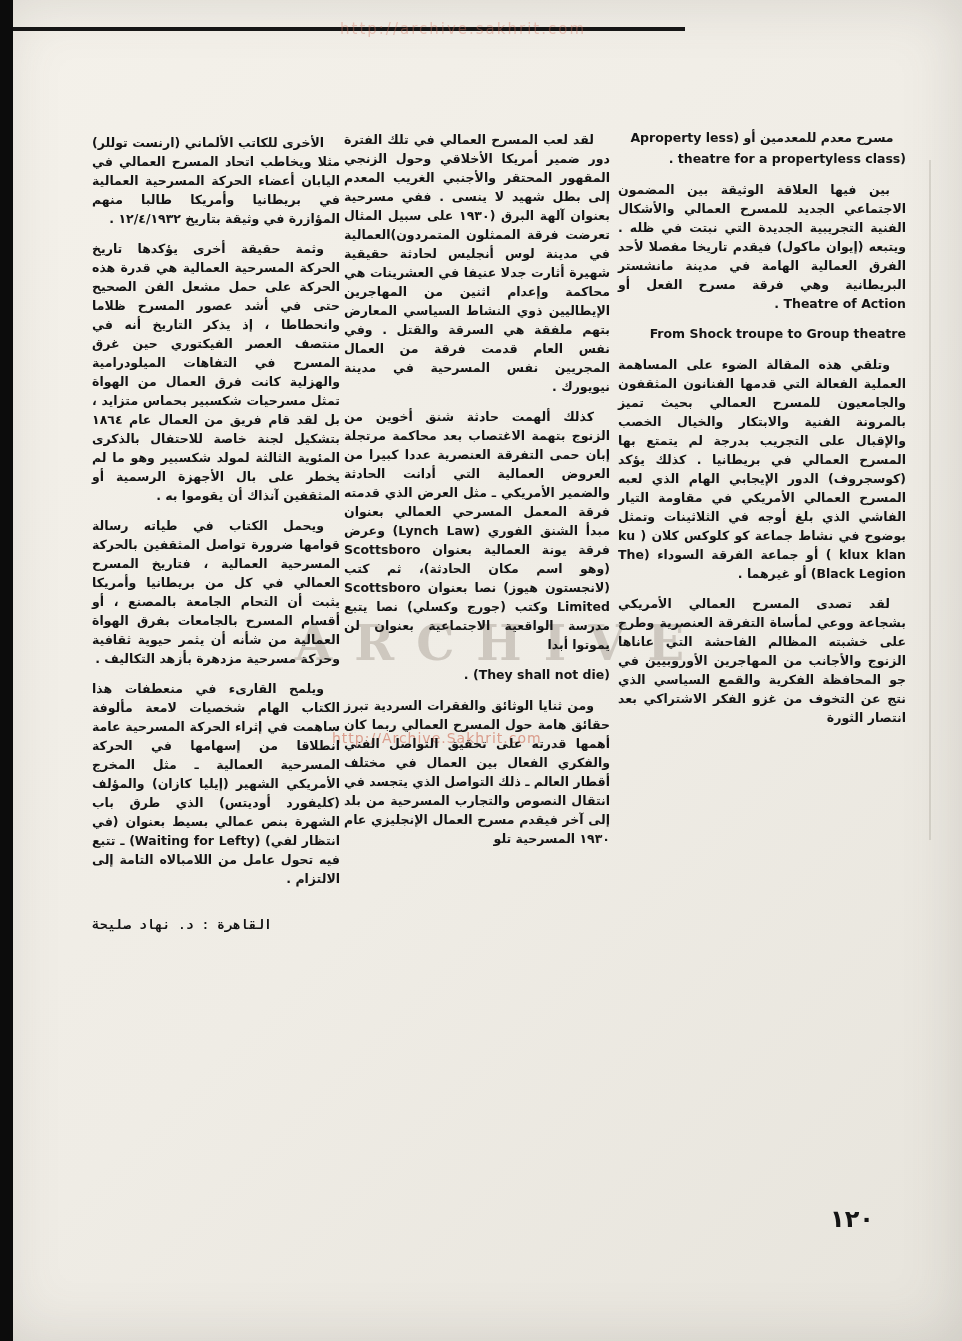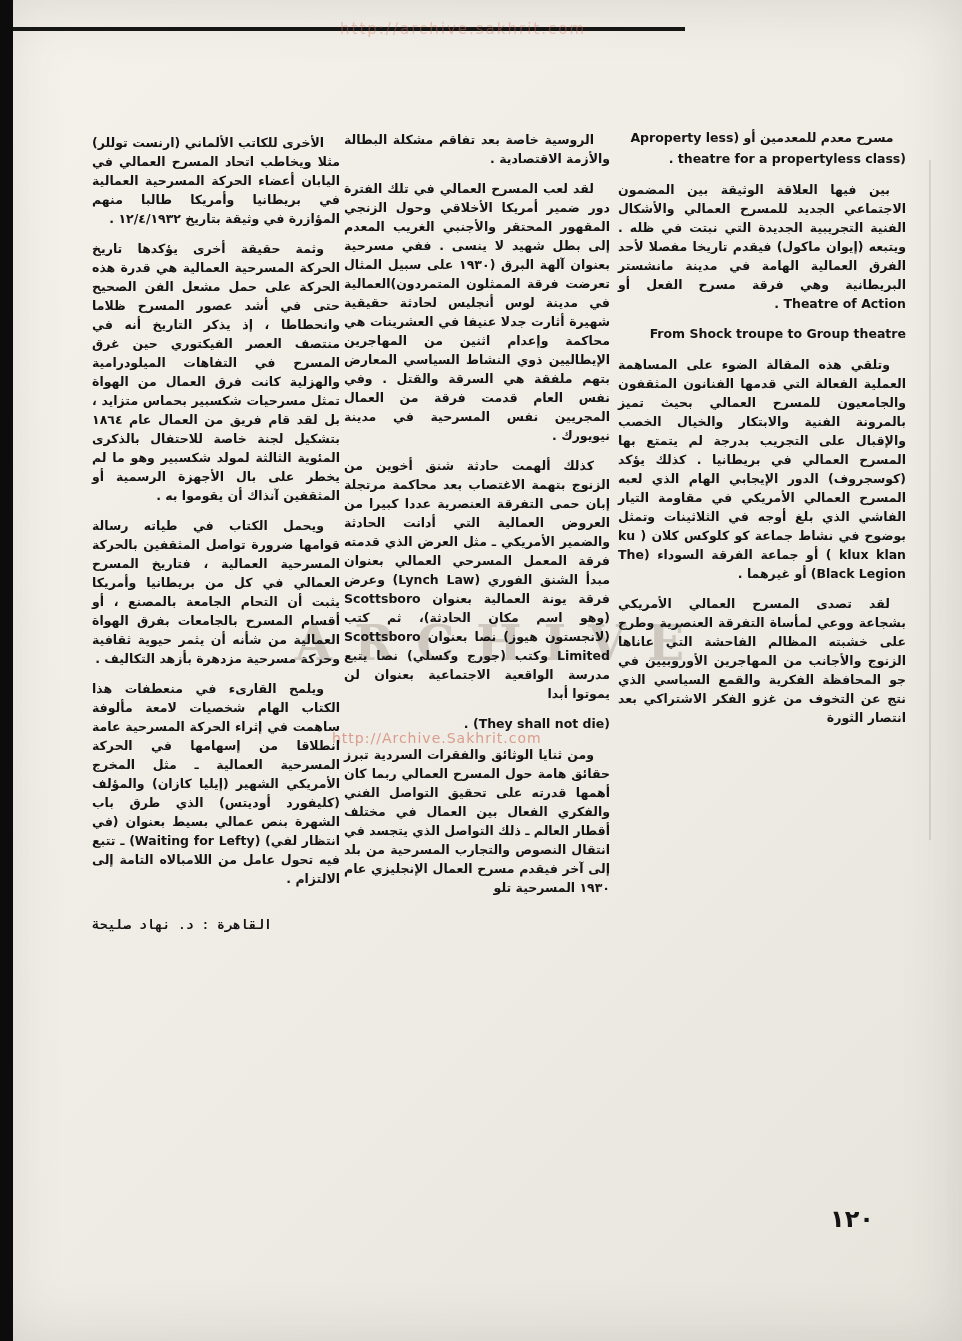--- a/index.html
+++ b/index.html
@@ -127,21 +127,20 @@
   <div class="col col-right" dir="rtl">
     <p class="head" dir="rtl">مسرح معدم للمعدمين أو (Aproperty less</p>
     <p class="head eng" dir="ltr">. theatre for a propertyless class)</p>
     <p dir="rtl">بين فيها العلاقة الوثيقة بين المضمون الاجتماعي الجديد للمسرح العمالي والأشكال الفنية التجريبية الجديدة التي نبتت في ظله . ويتبعه (إيوان ماكول) فيقدم تاريخا مفصلا لأحد الفرق العمالية الهامة في مدينة مانشستر البريطانية وهي فرقة مسرح الفعل أو Theatre of Action .</p>
     <p class="eng" dir="ltr">From Shock troupe to Group theatre</p>
     <p dir="rtl">وتلقي هذه المقالة الضوء على المساهمة العملية الفعالة التي قدمها الفنانون المثقفون والجامعيون للمسرح العمالي بحيث تميز بالمرونة الفنية والابتكار والخيال الخصب والإقبال على التجريب بدرجة لم يتمتع بها المسرح العمالي في بريطانيا . كذلك يؤكد (كوسجروف) الدور الإيجابي الهام الذي لعبه المسرح العمالي الأمريكي في مقاومة التيار الفاشي الذي بلغ أوجه في الثلاثينات وتمثل بوضوح في نشاط جماعة كو كلوكس كلان ( ku klux klan ) أو جماعة الفرقة السوداء (The Black Legion) أو غيرهما .</p>
     <p dir="rtl">لقد تصدى المسرح العمالي الأمريكي بشجاعة ووعي لمأساة التفرقة العنصرية وطرح على خشبته المظالم الفاحشة التي عاناها الزنوج والأجانب من المهاجرين الأوروبيين في جو المحافظة الفكرية والقمع السياسي الذي نتج عن التخوف من غزو الفكر الاشتراكي بعد انتصار الثورة</p>
   </div>
 
   <div class="col col-mid" dir="rtl">
-    <p dir="rtl">الروسية خاصة بعد تفاقم مشكلة البطالة والأزمة الاقتصادية .</p>
     <p dir="rtl">لقد لعب المسرح العمالي في تلك الفترة دور ضمير أمريكا الأخلاقي وحول الزنجي المقهور المحتقر والأجنبي الغريب المعدم إلى بطل شهيد لا ينسى . ففي مسرحية بعنوان آلهة البرق (١٩٣٠ على سبيل المثال تعرضت فرقة الممثلون المتمردون)العمالية في مدينة لوس أنجليس لحادثة حقيقية شهيرة أثارت جدلا عنيفا في العشرينات هي محاكمة وإعدام اثنين من المهاجرين الإيطاليين ذوي النشاط السياسي المعارض بتهم ملفقة هي السرقة والقتل . وفي نفس العام قدمت فرقة من العمال المجريين نفس المسرحية في مدينة نيويورك .</p>
     <p dir="rtl">كذلك ألهمت حادثة شنق أخوين من الزنوج بتهمة الاغتصاب بعد محاكمة مرتجلة إبان حمى التفرقة العنصرية عددا كبيرا من العروض العمالية التي أدانت الحادثة والضمير الأمريكي ـ مثل العرض الذي قدمته فرقة المعمل المسرحي العمالي بعنوان مبدأ الشنق الفوري (Lynch Law) وعرض فرقة يونة العمالية بعنوان Scottsboro (وهو اسم مكان الحادثة)، ثم كتب (لانجستون هيوز) نصا بعنوان Scottsboro Limited وكتب (جورج وكسلي) نصا يتبع مدرسة الواقعية الاجتماعية بعنوان لن يموتوا أبدا</p>
     <p class="eng" dir="ltr">. (They shall not die)</p>
     <p dir="rtl">ومن ثنايا الوثائق والفقرات السردية تبرز حقائق هامة حول المسرح العمالي ربما كان أهمها قدرته على تحقيق التواصل الفني والفكري الفعال بين العمال في مختلف أقطار العالم ـ ذلك التواصل الذي يتجسد في انتقال النصوص والتجارب المسرحية من بلد إلى آخر فيقدم مسرح العمال الإنجليزي عام ١٩٣٠ المسرحية تلو</p>
   </div>
 
   <div class="col col-left" dir="rtl">
     <p dir="rtl">الأخرى للكاتب الألماني (ارنست توللر) مثلا ويخاطب اتحاد المسرح العمالي في اليابان أعضاء الحركة المسرحية العمالية في بريطانيا وأمريكا طالبا منهم المؤازرة في وثيقة بتاريخ ١٢/٤/١٩٣٢ .</p>
     <p dir="rtl">وثمة حقيقة أخرى يؤكدها تاريخ الحركة المسرحية العمالية هي قدرة هذه الحركة على حمل مشعل الفن الصحيح حتى في أشد عصور المسرح ظلاما وانحطاطا ، إذ يذكر التاريخ أنه في منتصف العصر الفيكتوري حين غرق المسرح في التفاهات الميلودرامية والهزلية كانت فرق العمال من الهواة تمثل مسرحيات شكسبير بحماس متزايد ، بل لقد قام فريق من العمال عام ١٨٦٤ بتشكيل لجنة خاصة للاحتفال بالذكرى المئوية الثالثة لمولد شكسبير وهو ما لم يخطر على بال الأجهزة الرسمية أو المثقفين آنذاك أن يقوموا به .</p>
     <p dir="rtl">ويحمل الكتاب في طياته رسالة قوامها ضرورة تواصل المثقفين بالحركة المسرحية العمالية ، فتاريخ المسرح العمالي في كل من بريطانيا وأمريكا يثبت أن التحام الجامعة بالمصنع ، أو أقسام المسرح بالجامعات بفرق الهواة العمالية من شأنه أن يثمر حيوية ثقافية وحركة مسرحية مزدهرة بأزهد التكاليف .</p>

